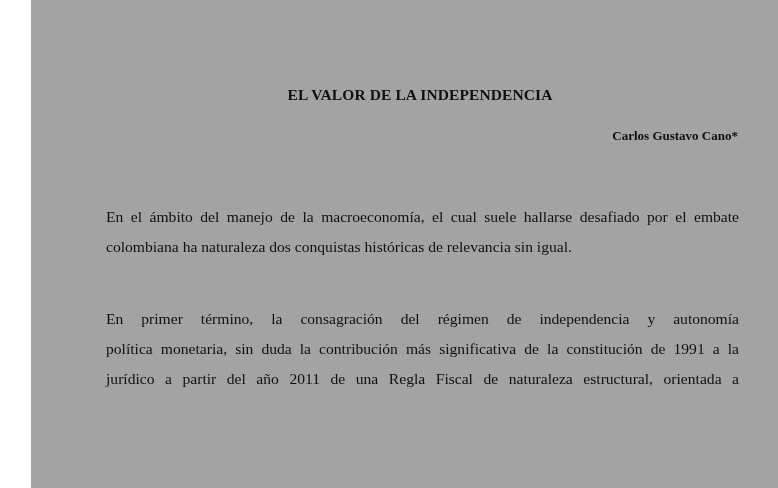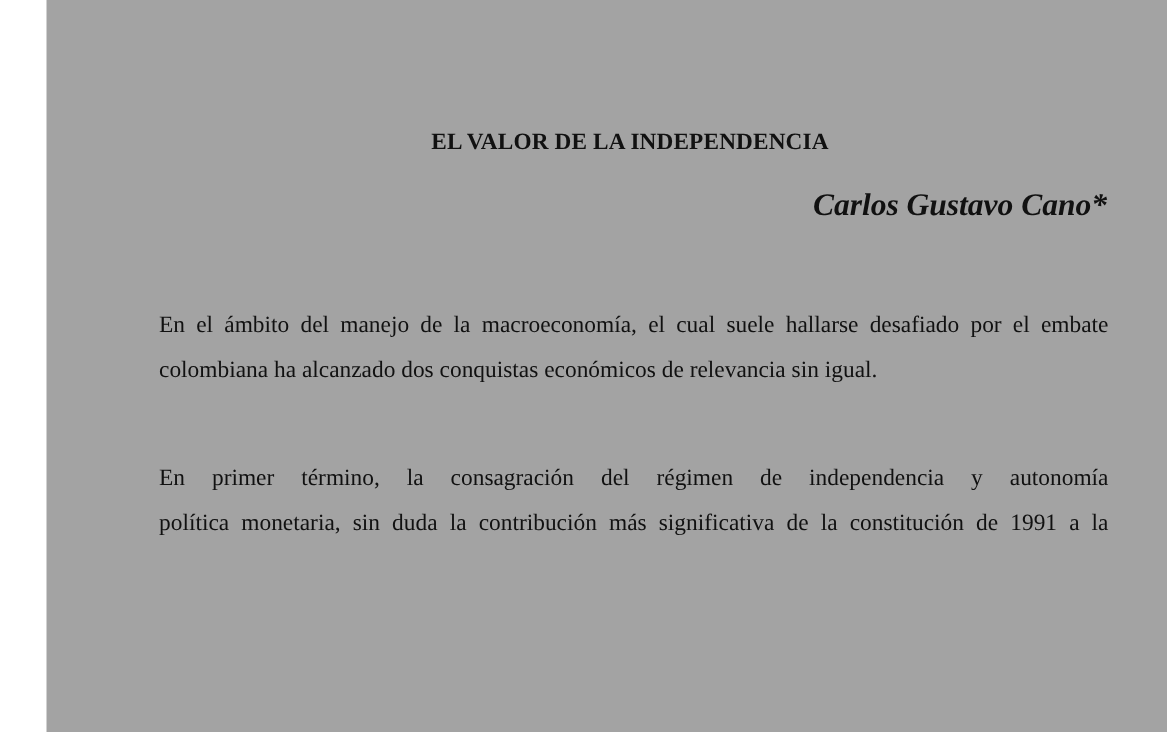--- a/index.html
+++ b/index.html
@@ -34,24 +34,23 @@
       font-size: 15.5px;
       line-height: 20px;
       letter-spacing: 0.1px;
       margin: 0;
     }
     .author {
       position: absolute;
       right: 71px;
       top: 126px;
       font-weight: bold;
-      font-size: 21px;
+      font-size: 13px;
       line-height: 20px;
       margin: 0;
-      font-style: italic;
     }
     .para {
       position: absolute;
       left: 75px;
       width: 633px;
       margin: 0;
       font-size: 15.6px;
     }
     .para .line {
       display: block;
@@ -71,21 +70,22 @@
 <body>
 
 <div class="page">
 
   <h1 class="title">EL VALOR DE LA INDEPENDENCIA</h1>
 
   <p class="author">Carlos Gustavo Cano*</p>
 
   <p class="para" id="para-1">
     <span class="line">En el ámbito del manejo de la macroeconomía, el cual suele hallarse desafiado por el embate</span>
-    <span class="line last">colombiana ha alcanzado dos conquistas económicos de relevancia sin igual.</span>
+    <span class="line last">colombiana ha naturaleza dos conquistas históricas de relevancia sin igual.</span>
   </p>
 
   <p class="para" id="para-2">
     <span class="line">En primer término, la consagración del régimen de independencia y autonomía</span>
     <span class="line">política monetaria, sin duda la contribución más significativa de la constitución de 1991 a la</span>
+    <span class="line">jurídico a partir del año 2011 de una Regla Fiscal de naturaleza estructural, orientada a</span>
   </p>
 
 </div>
 
 </body></html>

